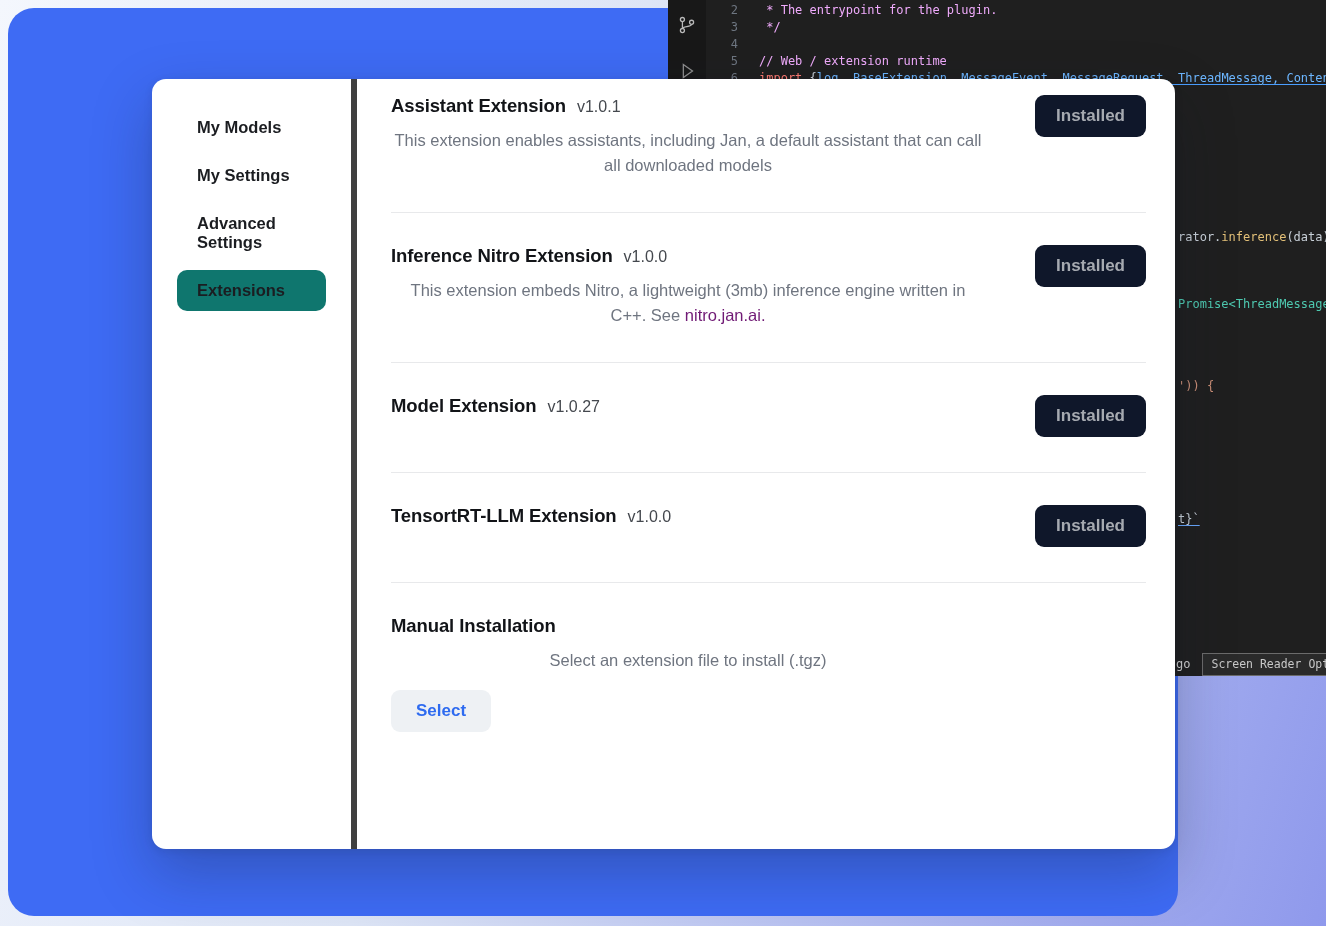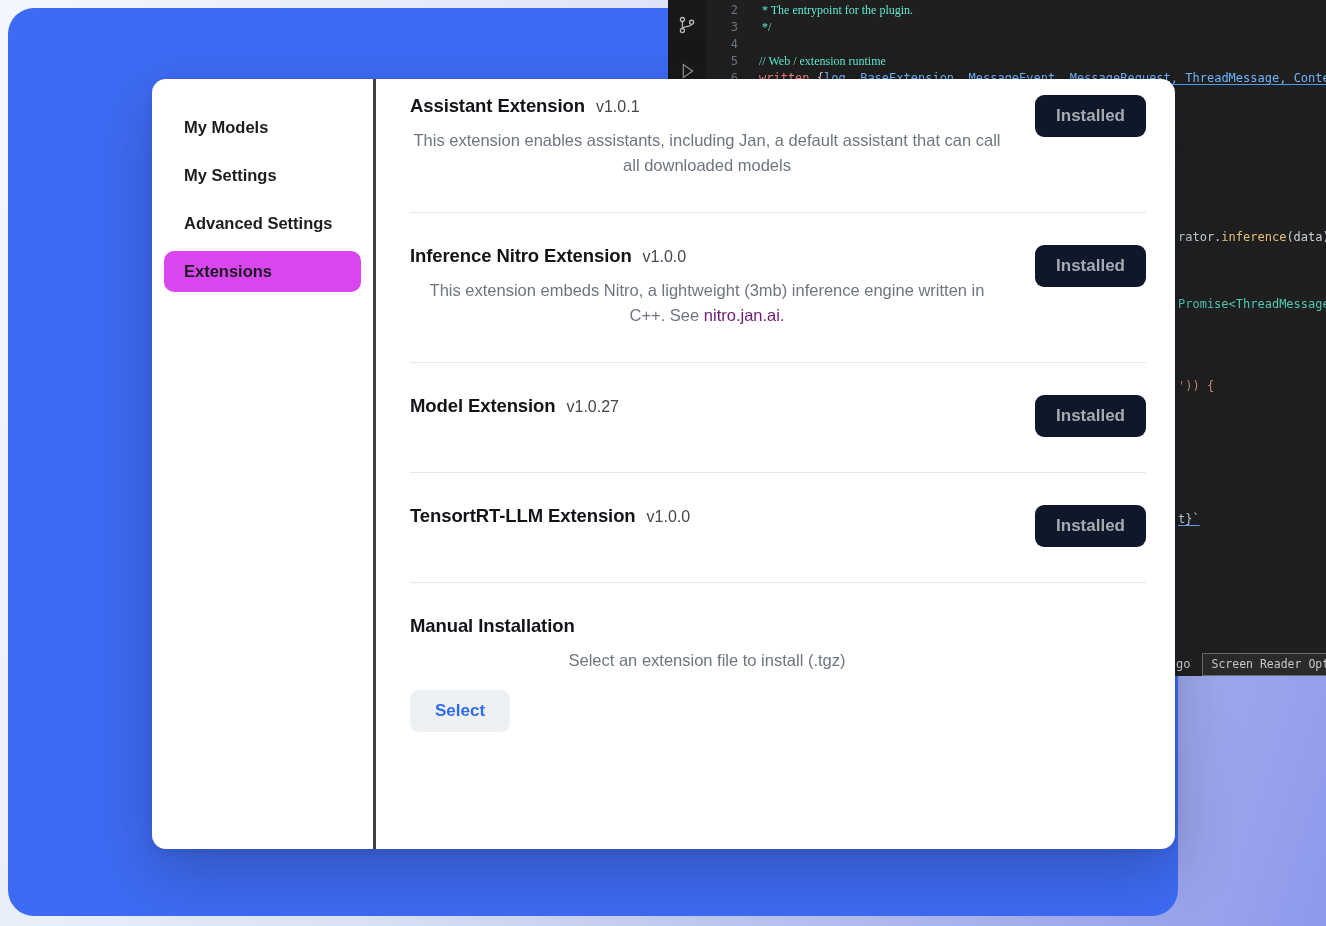--- a/index.html
+++ b/index.html
@@ -27,21 +27,21 @@
     position:absolute; left:0; top:0; width:38px; height:100%;
     background:#181818; display:flex; flex-direction:column; align-items:center;
     padding-top:12px; gap:20px;
   }
   .ab-btn { background:none; border:none; width:26px; height:26px; cursor:pointer; display:flex; align-items:center; justify-content:center; }
 
   .code-area { position:absolute; left:38px; top:2px; right:0; }
   .code-row { display:flex; white-space:pre; }
   .ln { width:32px; text-align:right; color:#6e7681; flex:none; margin-right:21px; }
   .code { color:#c9d1d9; }
-  .tok-comment { color:#5eead4;font-family:Liberation Serif, serif; }
+  .tok-comment { color:#f0abfc; }
   .tok-kw { color:#ff7b72; }
   .tok-plain { color:#c9d1d9; }
   .tok-import-names { color:#6cb6ff; text-decoration:underline; text-decoration-color:#4a9eff; text-underline-offset:2px; }
 
   .frag { position:absolute; white-space:pre; }
   .frag-0 { left:510px; top:229px; }
   .frag-1 { left:510px; top:296px; color:#4ec9b0; }
   .frag-2 { left:510px; top:378px; color:#ce9178; }
   .frag-3 { left:510px; top:511px; color:#c9d1d9; text-decoration:underline; text-decoration-color:#6aa9ff; text-underline-offset:2px; }
   .tok-fn { color:#e3c078; }
@@ -55,26 +55,26 @@
     margin-left:12px; border:1px solid #6b6b6b; background:#2a2a2a; color:#c8c8c8;
     font-size:11.5px; padding:2px 8px; white-space:nowrap;
   }
 
   
   .modal {
     position:absolute; left:152px; top:79px; width:1023px; height:770px;
     background:#ffffff; border-radius:14px; display:flex; overflow:hidden;
     box-shadow:0 24px 60px rgba(20,28,46,.28), 0 2px 8px rgba(20,28,46,.10);
   }
-  .sidebar { width:224px; flex:none; border-right:3px solid #404040; padding:28px 12px 0; }
+  .sidebar { width:205px; flex:none; border-right:6px solid #404040; padding:28px 25px 0; }
   .nav-item {
     padding:11px 20px; border-radius:10px; margin-bottom:7px;
     font-size:16.5px; font-weight:600; color:#1b1d21; cursor:pointer;
   }
-  .nav-item.active { background:#d946ef; }
+  .nav-item.active { background:#0f766e; }
 
   .content { flex:1; padding:0 29px 0 34px; overflow:hidden; }
   .ext-section {
     display:flex; justify-content:space-between; align-items:flex-start;
     padding:32px 0 35px; border-bottom:1px solid #e8e9eb;
   }
   .ext-section.first { padding-top:16px; }
   .ext-section.last { border-bottom:none; padding-bottom:0;flex-direction:column; }
   .ext-info { width:594px; }
   .ext-heading { display:flex; align-items:baseline; gap:11px; }
@@ -124,21 +124,21 @@
       <div class="code-row">
         <span class="ln">4</span>
         <span class="code"></span>
       </div>
       <div class="code-row">
         <span class="ln">5</span>
         <span class="code tok-comment">// Web / extension runtime</span>
       </div>
       <div class="code-row">
         <span class="ln">6</span>
-        <span class="code"><span class="tok-kw">written</span><span class="tok-plain"> {</span><span class="tok-import-names">log, BaseExtension, MessageEvent, MessageRequest, ThreadMessage, ContentType</span></span>
+        <span class="code"><span class="tok-kw">import</span><span class="tok-plain"> {</span><span class="tok-import-names">log, BaseExtension, MessageEvent, MessageRequest, ThreadMessage, ContentType</span></span>
       </div>
     </div>
 
     <div class="frag frag-0"><span class="tok-plain">rator.</span><span class="tok-fn">inference</span><span class="tok-plain">(data));</span></div>
     <div class="frag frag-1">Promise&lt;ThreadMessage&gt;</div>
     <div class="frag frag-2">')) {</div>
     <div class="frag frag-3">t}`</div>
 
     <div class="status-bar">
       <span class="status-go">go</span>

